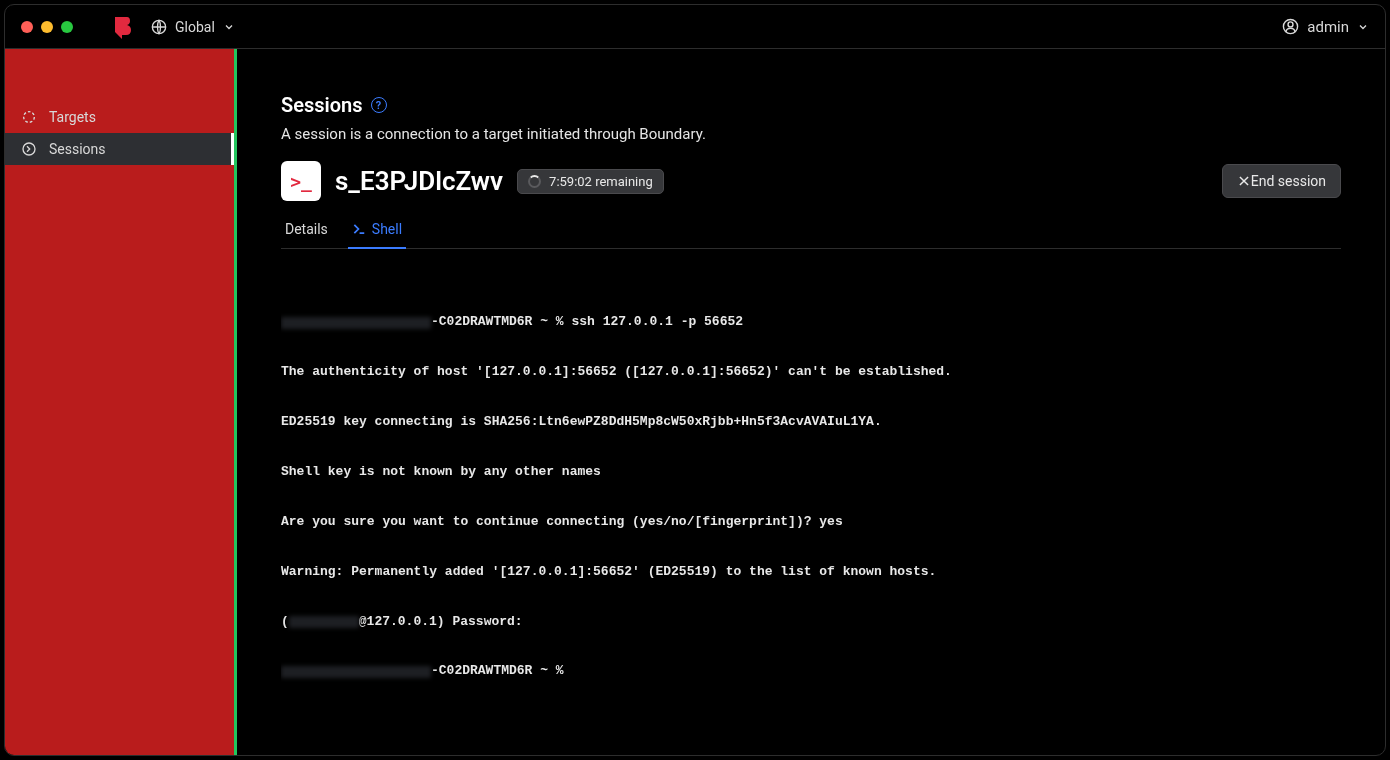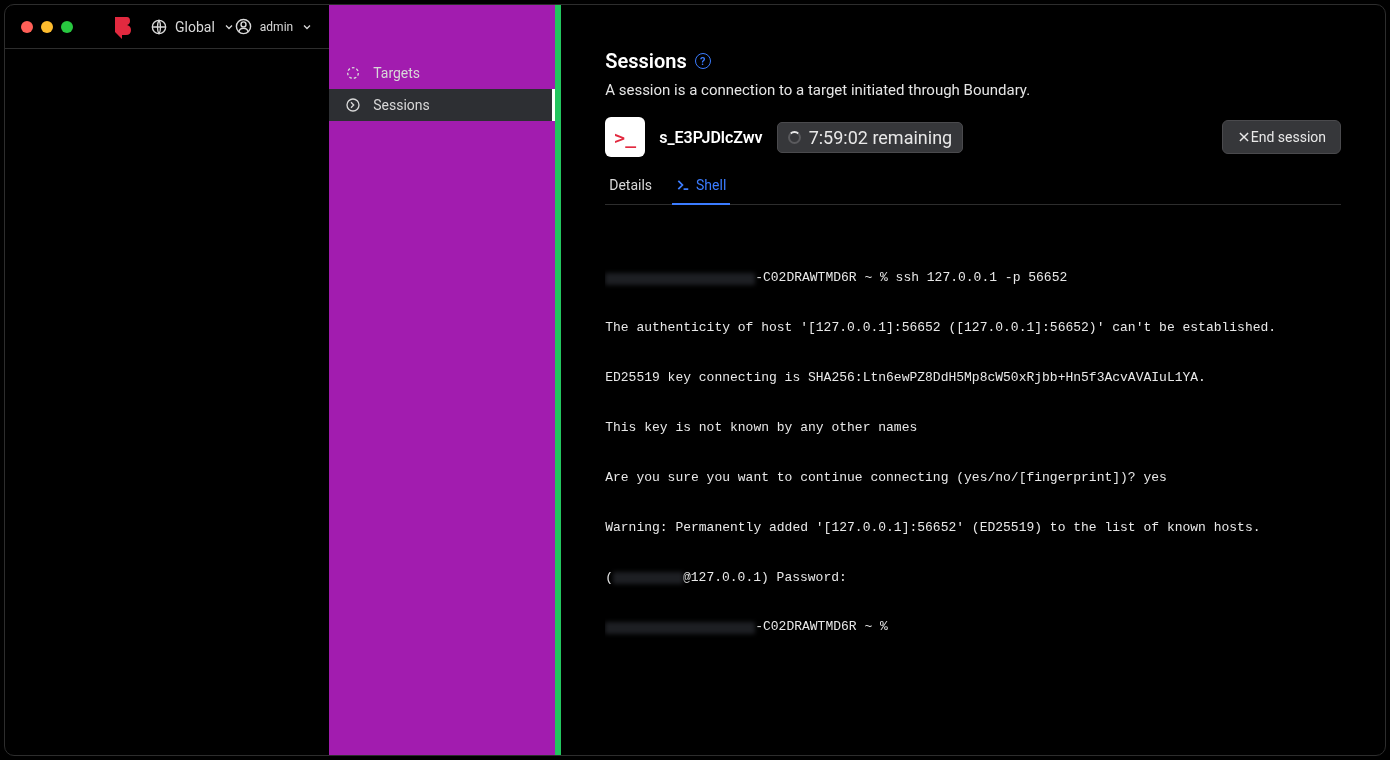--- a/index.html
+++ b/index.html
@@ -18,21 +18,21 @@
     }
     .window {
       width: 1382px;
       height: 752px;
       margin: 4px;
       background: #000;
       border-radius: 10px;
       border: 1px solid #2d2d2d;
       overflow: hidden;
       display: flex;
-      flex-direction: row;
+      flex-direction: column;
     }
     .titlebar {
       height: 44px;
       display: flex;
       align-items: center;
       padding: 0 16px;
       border-bottom: 1px solid #2d2d2d;
       justify-content: space-between;
     }
     .titlebar-left {
@@ -62,34 +62,34 @@
       align-items: center;
       gap: 8px;
       font-size: 14px;
       color: #d8d8d8;
       cursor: pointer;
     }
     .titlebar-right {
       display: flex;
       align-items: center;
       gap: 8px;
-      font-size: 12px;
+      font-size: 15px;
       color: #d8d8d8;
       cursor: pointer;
       text-align: center;
     }
     .body {
       flex: 1;
       display: flex;
       overflow: hidden;
     }
     .sidebar {
       width: 232px;
-      background: #a21caf;
-      border-right: 6px solid #22c55e;
+      background: #b91c1c;
+      border-right: 3px solid #22c55e;
       padding-top: 52px;
     }
     .sidebar-item {
       display: flex;
       align-items: center;
       gap: 12px;
       padding: 8px 16px;
       font-size: 14px;
       color: #d8d8d8;
       cursor: pointer;
@@ -163,33 +163,33 @@
       border-radius: 6px;
       display: flex;
       align-items: center;
       justify-content: center;
       font-family: Menlo, Consolas, monospace;
       font-size: 18px;
       font-weight: bold;
       color: #e2293f;
     }
     .session-id {
-      font-size: 16px;
+      font-size: 26px;
       font-weight: 600;
       color: #fff;
     }
     .time-badge {
       display: flex;
       align-items: center;
       gap: 8px;
       background: #36373a;
       border: 1px solid #4a4a4d;
       border-radius: 5px;
       padding: 4px 10px;
-      font-size: 18px;
+      font-size: 13px;
       color: #e8e8e8;
     }
     .spinner {
       width: 13px;
       height: 13px;
       border: 2px solid #5a5a5d;
       border-top-color: #e8e8e8;
       border-radius: 50%;
     }
     .end-button {
@@ -224,20 +224,21 @@
       color: #3b7cff;
       border-bottom-color: #3b7cff;
     }
     .terminal {
       font-family: Menlo, Consolas, "Courier New", monospace;
       font-size: 13px;
       line-height: 1.28;
       color: #e8e8e8;
       white-space: pre;
       overflow: auto;
+      font-weight: bold;
     }
     .terminal-line {
       display: flex;
       align-items: center;
     }
     .redacted {
       display: inline-block;
       height: 12px;
       background: #1d1f23;
       filter: blur(2px);
@@ -340,21 +341,21 @@
             <path d="M13 19 L21 19"></path>
           </svg>
           <span>Shell</span>
         </div>
       </div>
 
       <div class="terminal">
         <div class="terminal-line"><span class="redacted" style="width:150px"></span><span>-C02DRAWTMD6R ~ % ssh 127.0.0.1 -p 56652</span></div>
         <div>The authenticity of host '[127.0.0.1]:56652 ([127.0.0.1]:56652)' can't be established.</div>
         <div>ED25519 key connecting is SHA256:Ltn6ewPZ8DdH5Mp8cW50xRjbb+Hn5f3AcvAVAIuL1YA.</div>
-        <div>This key is not known by any other names</div>
+        <div>Shell key is not known by any other names</div>
         <div>Are you sure you want to continue connecting (yes/no/[fingerprint])? yes</div>
         <div>Warning: Permanently added '[127.0.0.1]:56652' (ED25519) to the list of known hosts.</div>
         <div class="terminal-line"><span>(</span><span class="redacted" style="width:70px"></span><span>@127.0.0.1) Password:</span></div>
         <div class="terminal-line"><span class="redacted" style="width:150px"></span><span>-C02DRAWTMD6R ~ %</span></div>
       </div>
     </div>
   </div>
 </div>
 
 </body></html>

